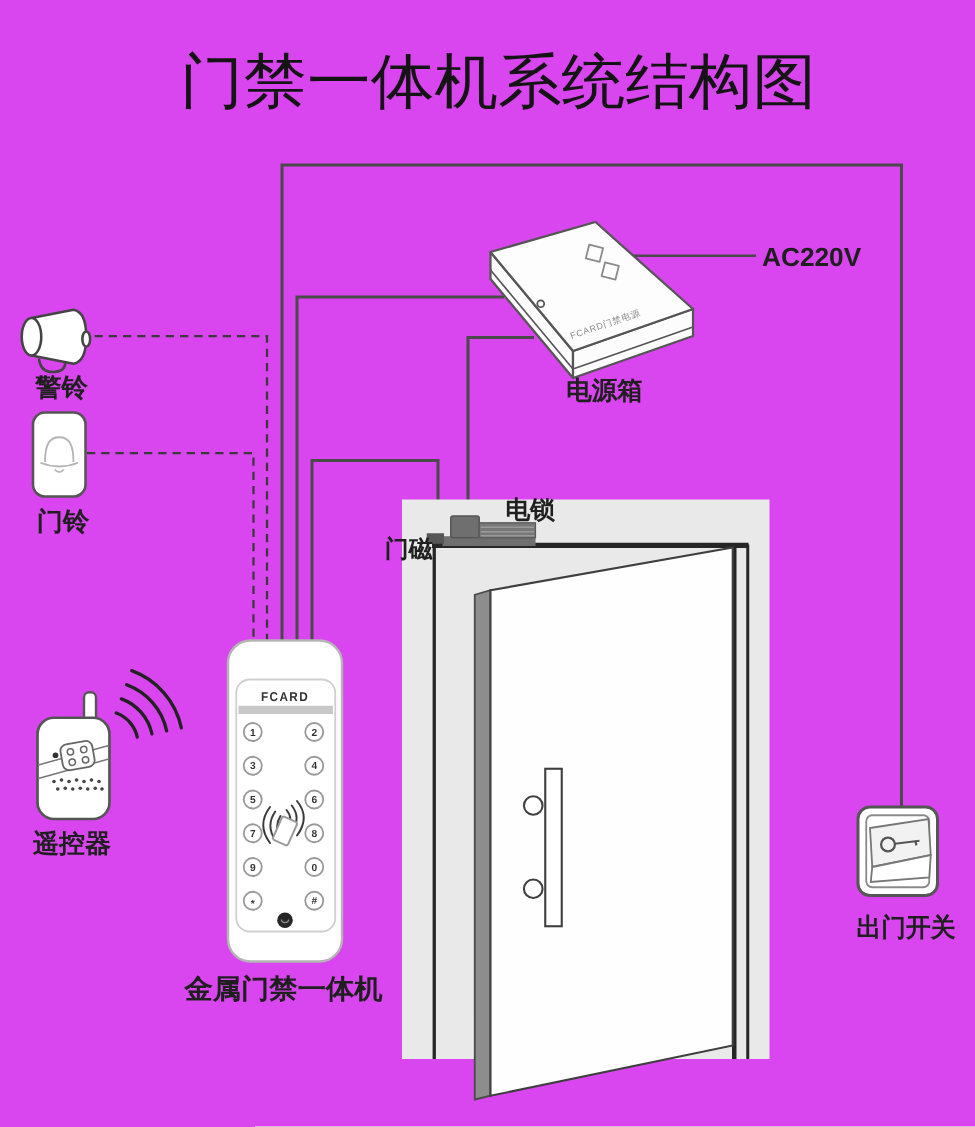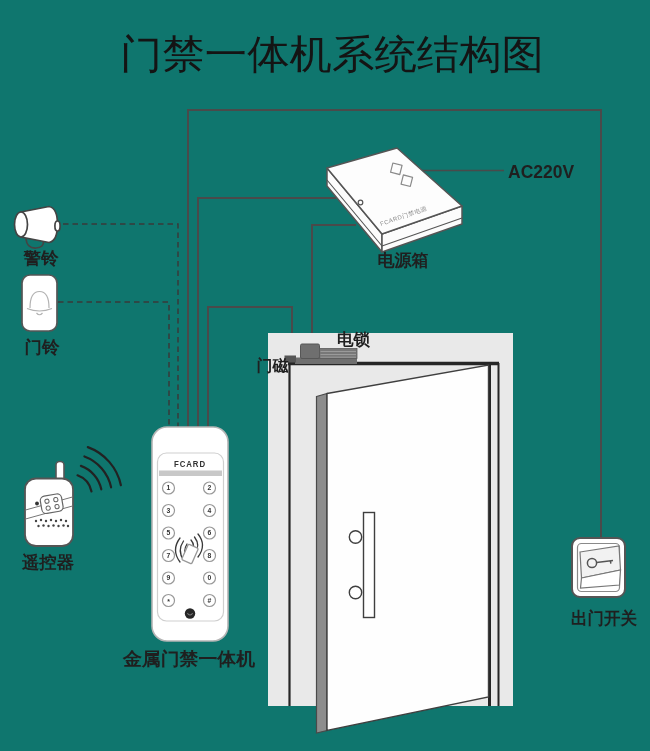--- a/index.html
+++ b/index.html
@@ -1,16 +1,16 @@
 <!DOCTYPE html>
 <html><head>
 <meta charset="utf-8">
 <style>
   html,body{margin:0;padding:0;background:#fff;}
-  .page{width:650px;height:751px;position:relative;background:#0f766e;overflow:hidden;
+  .page{width:650px;height:751px;position:relative;background:#d946ef;overflow:hidden;
         font-family:"Liberation Sans", sans-serif;}
   svg text{font-family:"Liberation Sans", sans-serif;}
   svg .title-t{font-family:"DejaVu Serif","Liberation Serif",serif;}
   .lbl{font-weight:600;fill:#1f1f1f;}
 </style>
 </head>
 <body>
 
 <div class="page">
 <svg width="650" height="751" viewBox="0 0 650 751" xmlns="http://www.w3.org/2000/svg">

